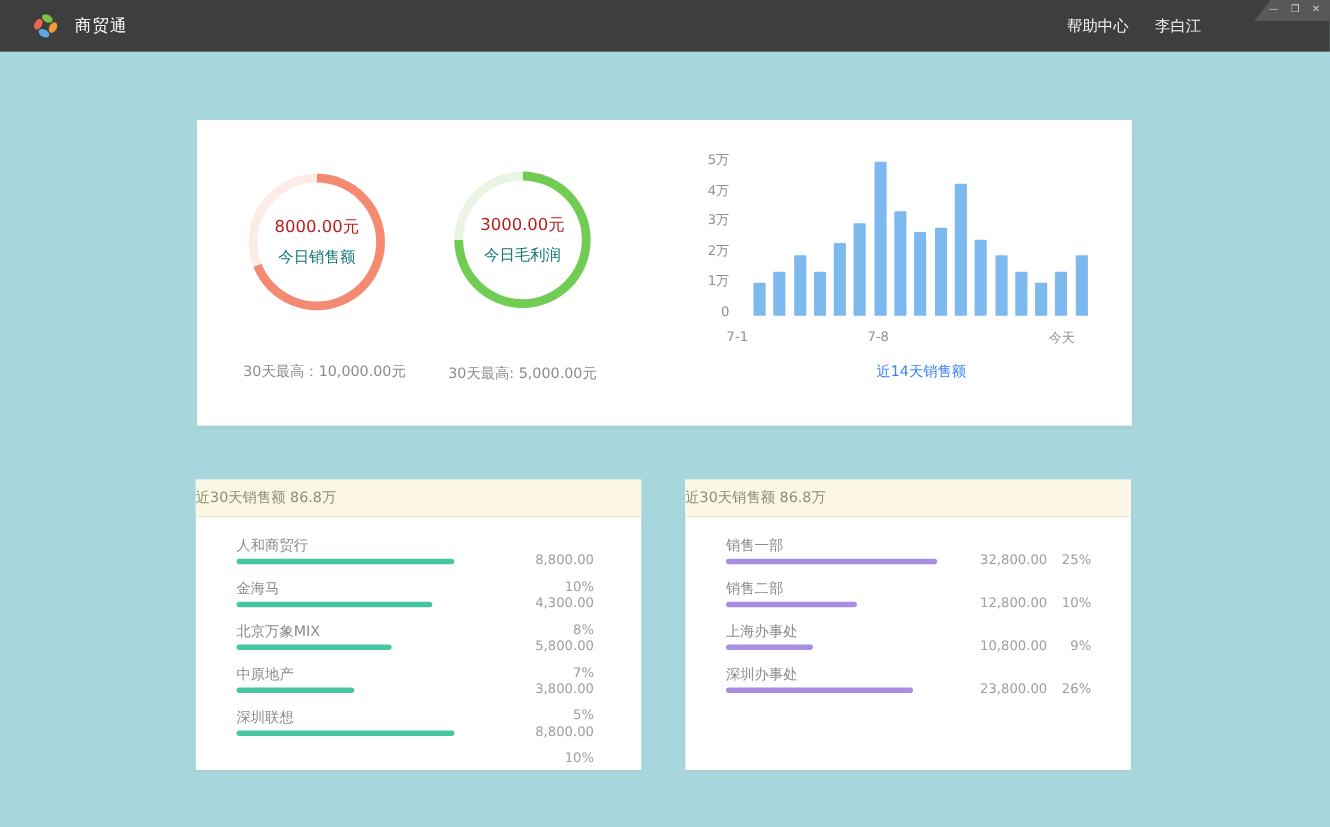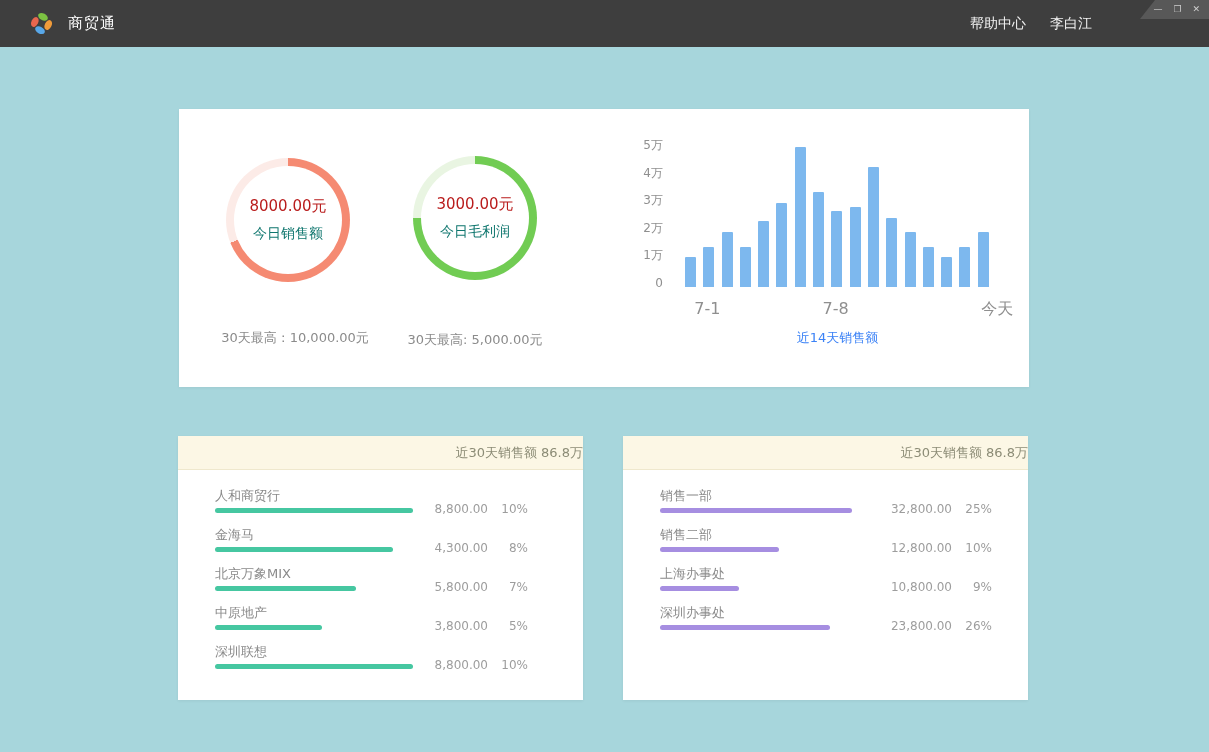--- a/index.html
+++ b/index.html
@@ -36,36 +36,36 @@
   .donut-1 { left:47px; top:49px; }
   .donut-2 { left:234px; top:47px; }
   .max-label { position:absolute; width:190px; text-align:center; font-size:13px; color:#8b8b8b; }
   .max-1 { left:21px; top:220px; }
   .max-2 { left:201px; top:222px; }
   
   .ytick { position:absolute; width:44px; text-align:right; font-size:12px; color:#8f8f8f; height:14px; line-height:14px; }
   .bars { position:absolute; left:506px; top:30px; width:305px; height:148px;
     display:flex; align-items:flex-end; gap:7.3px; }
   .bar { width:11px; background:#7db8ee; border-radius:1px 1px 0 0; }
-  .xtick { position:absolute; top:190px; width:60px; text-align:right; font-size:16px; color:#8f8f8f; }
+  .xtick { position:absolute; top:190px; width:60px; text-align:left; font-size:12px; color:#8f8f8f; }
   .chart-title { position:absolute; left:506px; top:220px; width:305px; text-align:center;
     font-size:13px; color:#3b82f6; }
   
-  .rank-header { height:34px; line-height:33px; text-align:right; background:#fcf7e5;
+  .rank-header { height:34px; line-height:33px; text-align:left; background:#fcf7e5;
     border-bottom:1px solid #efe8cd; font-size:13px; color:#8c8c76; }
   .rank-body { padding-top:17px; }
   .rank-row { position:relative; height:39px; margin:0 0 0 37px; }
   .rank-name { font-size:13px; color:#8a8a8a; }
   .rank-bar-track { position:absolute; left:0; top:21px; width:198px; height:5px; }
   .rank-bar { height:5px; border-radius:3px; }
   .rank-metrics { position:absolute; top:15px; display:flex; gap:10px;
     font-size:12px; color:#9d9d9d; }
   .rank-metrics .amount { min-width:78px; text-align:right; }
   .rank-metrics .pct { min-width:30px; text-align:right; }
-  .card-left  .rank-metrics { right:55px; }
+  .card-left  .rank-metrics { right:43px;flex-direction:column; }
   .card-right .rank-metrics { right:36px; }
 </style>
 </head>
 <body>
 
 <div class="titlebar">
   <svg class="brand-logo" viewBox="0 0 27 27">
     <g transform="rotate(0 13.5 13.5)">
         <ellipse cx="15" cy="6.8" rx="5.2" ry="3.4" transform="rotate(28 15 6.8)" fill="#7cc142"></ellipse>
       </g>

